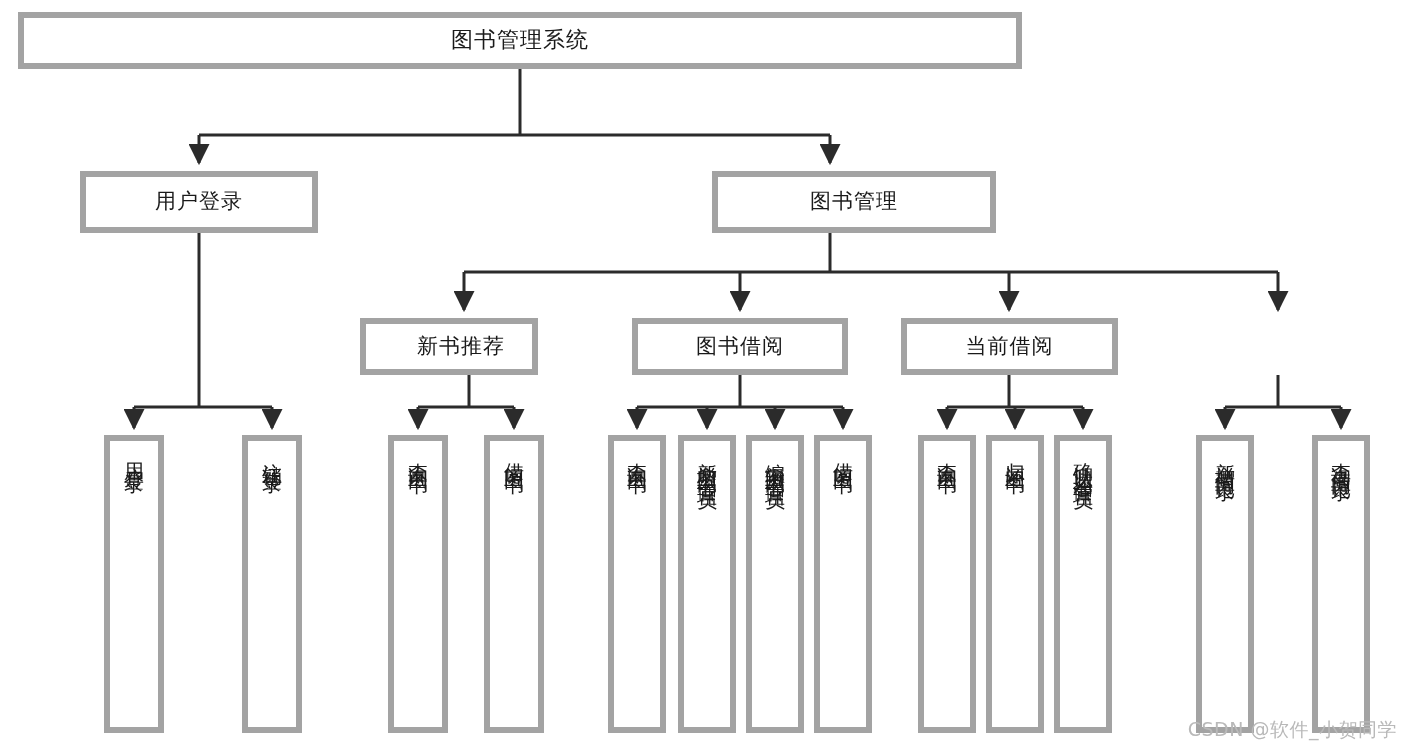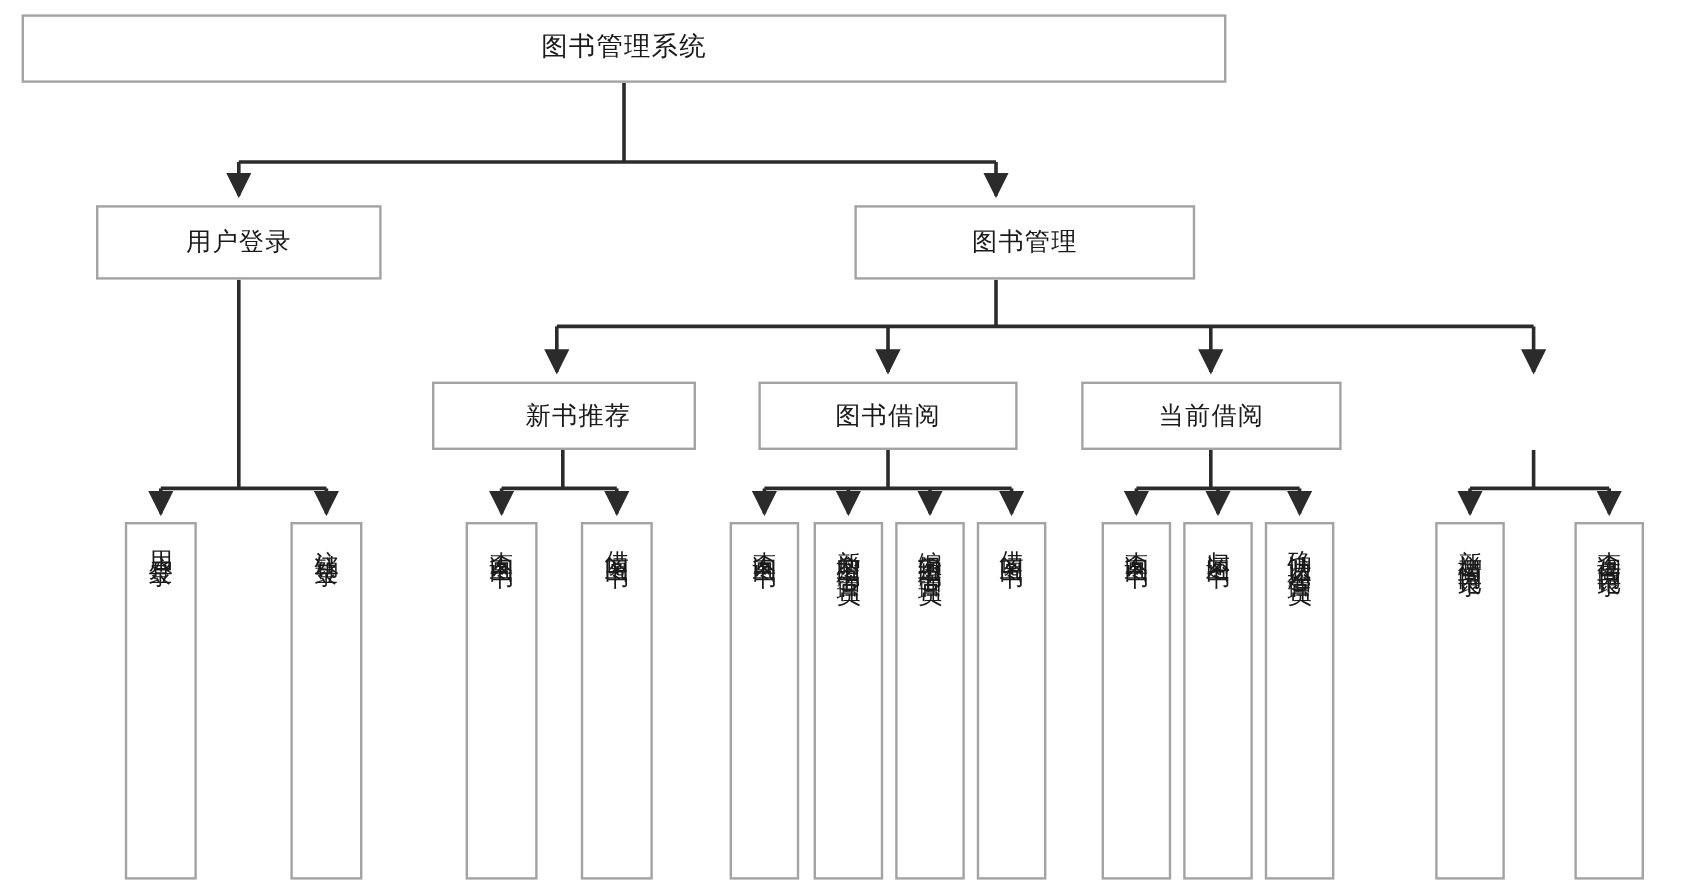--- a/index.html
+++ b/index.html
@@ -21,21 +21,21 @@
     position: absolute;
     left: 0;
     top: 0;
     width: 1405px;
     height: 747px;
     pointer-events: none;
   }
   .node {
     position: absolute;
     box-sizing: border-box;
-    border: 2px solid #a3a3a3;
+    border: 6px solid #a3a3a3;
     background: #ffffff;
     display: flex;
     align-items: center;
     justify-content: center;
     color: #1a1a1a;
   }
   .node.horiz {
     font-size: 21px;
     letter-spacing: 1px;
     line-height: 1.2;
@@ -128,21 +128,21 @@
     <span>图书管理系统</span>
   </div>
 
   <div class="node horiz" style="left:80px; top:171px; width:238px; height:62px;">
     <span>用户登录</span>
   </div>
   <div class="node horiz" style="left:712px; top:171px; width:284px; height:62px;">
     <span>图书管理</span>
   </div>
 
-  <div class="node horiz" style="left:360px; top:318px; width:220px; height:57px;padding-left:24px;">
+  <div class="node horiz" style="left:360px; top:318px; width:178px; height:57px;padding-left:24px;">
     <span>新书推荐</span>
   </div>
   <div class="node horiz" style="left:901px; top:318px; width:217px; height:57px;">
     <span>当前借阅</span>
   </div>
   <div class="node horiz" style="left:632px; top:318px; width:216px; height:57px;">
     <span>图书借阅</span>
   </div>
 
   <div class="node vert" style="left:104px; top:435px; width:60px; height:298px;">
@@ -178,14 +178,15 @@
   <div class="node vert" style="left:1054px; top:435px; width:58px; height:298px;">
     <span class="vlabel">确认归还（管理员）</span>
   </div>
   <div class="node vert" style="left:1196px; top:435px; width:58px; height:298px;">
     <span class="vlabel">新增借阅记录</span>
   </div>
   <div class="node vert" style="left:1312px; top:435px; width:58px; height:298px;">
     <span class="vlabel">查询借阅记录</span>
   </div>
 
+  <div class="watermark">CSDN @软件_小贺同学</div>
 
 </div>
 
 </body></html>

